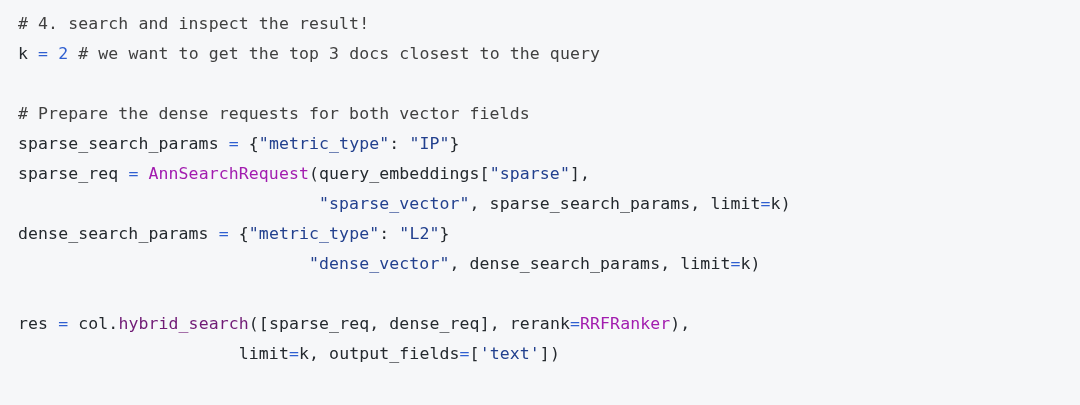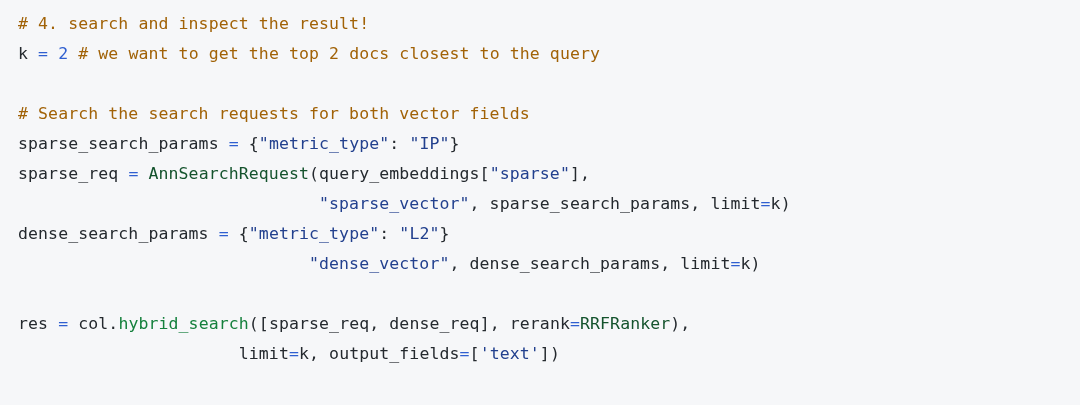--- a/index.html
+++ b/index.html
@@ -24,37 +24,37 @@
   .code-line {
     height: 30px;
     line-height: 30px;
     font-size: 16.5px;
     letter-spacing: 0.1px;
     white-space: pre;
     color: #24292e;
   }
   .code-line.blank { color: transparent; }
   .tok { white-space: pre; }
-  .tok-comment { color: #a16207; }
+  .tok-comment { color: #404040; }
   .tok-plain   { color: #24292e; }
   .tok-op      { color: #2f5fd0; }
   .tok-num     { color: #2f5fd0; }
   .tok-str     { color: #22408e; }
-  .tok-class   { color: #14532d; margin-top: 24px; }
-  .tok-func    { color: #15803d; }
+  .tok-class   { color: #a21caf; margin-top: 24px; }
+  .tok-func    { color: #701a75; }
   .tok-punc    { color: #24292e; }
 </style>
 </head>
 <body>
 
 <div id="code-block" style="background: rgb(246, 247, 249);">
     <div class="code-line"><span class="tok tok-comment"># 4. search and inspect the result!</span></div>
-    <div class="code-line"><span class="tok tok-plain">k </span><span class="tok tok-op">=</span><span class="tok tok-plain"> </span><span class="tok tok-num">2</span><span class="tok tok-plain"> </span><span class="tok tok-comment"># we want to get the top 2 docs closest to the query</span></div>
+    <div class="code-line"><span class="tok tok-plain">k </span><span class="tok tok-op">=</span><span class="tok tok-plain"> </span><span class="tok tok-num">2</span><span class="tok tok-plain"> </span><span class="tok tok-comment"># we want to get the top 3 docs closest to the query</span></div>
     <div class="code-line blank">&nbsp;</div>
-    <div class="code-line"><span class="tok tok-comment"># Search the search requests for both vector fields</span></div>
+    <div class="code-line"><span class="tok tok-comment"># Prepare the dense requests for both vector fields</span></div>
     <div class="code-line"><span class="tok tok-plain">sparse_search_params </span><span class="tok tok-op">=</span><span class="tok tok-punc"> {</span><span class="tok tok-str">"metric_type"</span><span class="tok tok-punc">: </span><span class="tok tok-str">"IP"</span><span class="tok tok-punc">}</span></div>
     <div class="code-line"><span class="tok tok-plain">sparse_req </span><span class="tok tok-op">=</span><span class="tok tok-plain"> </span><span class="tok tok-class">AnnSearchRequest</span><span class="tok tok-punc">(</span><span class="tok tok-plain">query_embeddings</span><span class="tok tok-punc">[</span><span class="tok tok-str">"sparse"</span><span class="tok tok-punc">],</span></div>
     <div class="code-line"><span class="tok tok-plain">                              </span><span class="tok tok-str">"sparse_vector"</span><span class="tok tok-punc">, </span><span class="tok tok-plain">sparse_search_params</span><span class="tok tok-punc">, </span><span class="tok tok-plain">limit</span><span class="tok tok-op">=</span><span class="tok tok-plain">k</span><span class="tok tok-punc">)</span></div>
     <div class="code-line"><span class="tok tok-plain">dense_search_params </span><span class="tok tok-op">=</span><span class="tok tok-punc"> {</span><span class="tok tok-str">"metric_type"</span><span class="tok tok-punc">: </span><span class="tok tok-str">"L2"</span><span class="tok tok-punc">}</span></div>
     <div class="code-line"><span class="tok tok-plain">                             </span><span class="tok tok-str">"dense_vector"</span><span class="tok tok-punc">, </span><span class="tok tok-plain">dense_search_params</span><span class="tok tok-punc">, </span><span class="tok tok-plain">limit</span><span class="tok tok-op">=</span><span class="tok tok-plain">k</span><span class="tok tok-punc">)</span></div>
     <div class="code-line blank">&nbsp;</div>
     <div class="code-line"><span class="tok tok-plain">res </span><span class="tok tok-op">=</span><span class="tok tok-plain"> col</span><span class="tok tok-punc">.</span><span class="tok tok-func">hybrid_search</span><span class="tok tok-punc">([</span><span class="tok tok-plain">sparse_req</span><span class="tok tok-punc">, </span><span class="tok tok-plain">dense_req</span><span class="tok tok-punc">], </span><span class="tok tok-plain">rerank</span><span class="tok tok-op">=</span><span class="tok tok-class">RRFRanker</span><span class="tok tok-punc">),</span></div>
     <div class="code-line"><span class="tok tok-plain">                      limit</span><span class="tok tok-op">=</span><span class="tok tok-plain">k</span><span class="tok tok-punc">, </span><span class="tok tok-plain">output_fields</span><span class="tok tok-op">=</span><span class="tok tok-punc">[</span><span class="tok tok-str">'text'</span><span class="tok tok-punc">])</span></div>
   </div>
 

